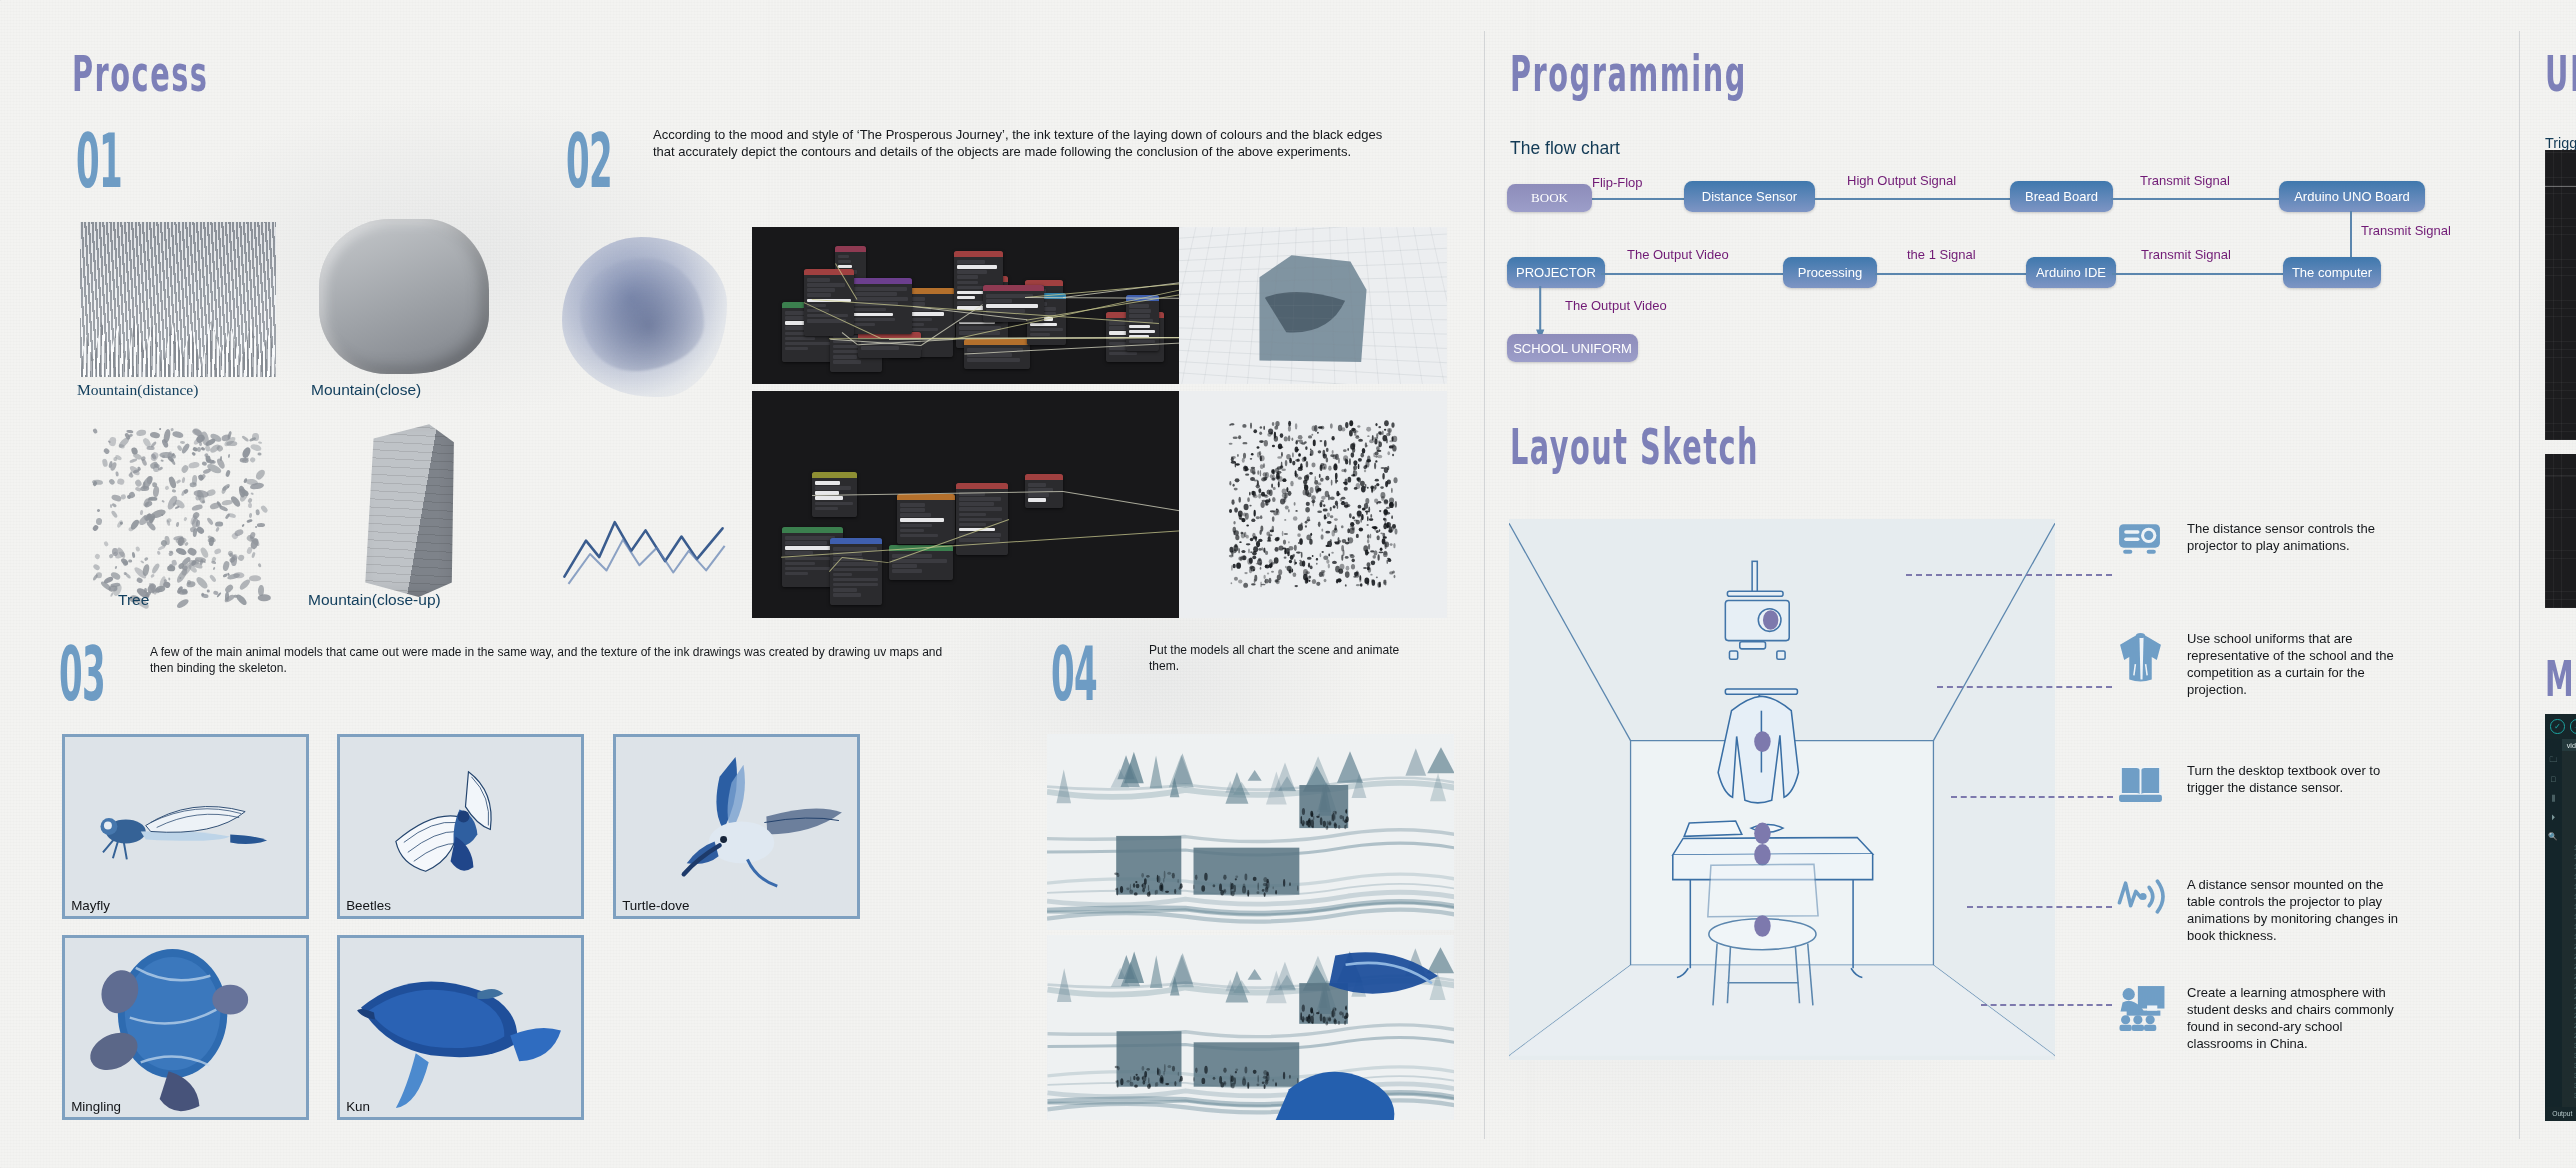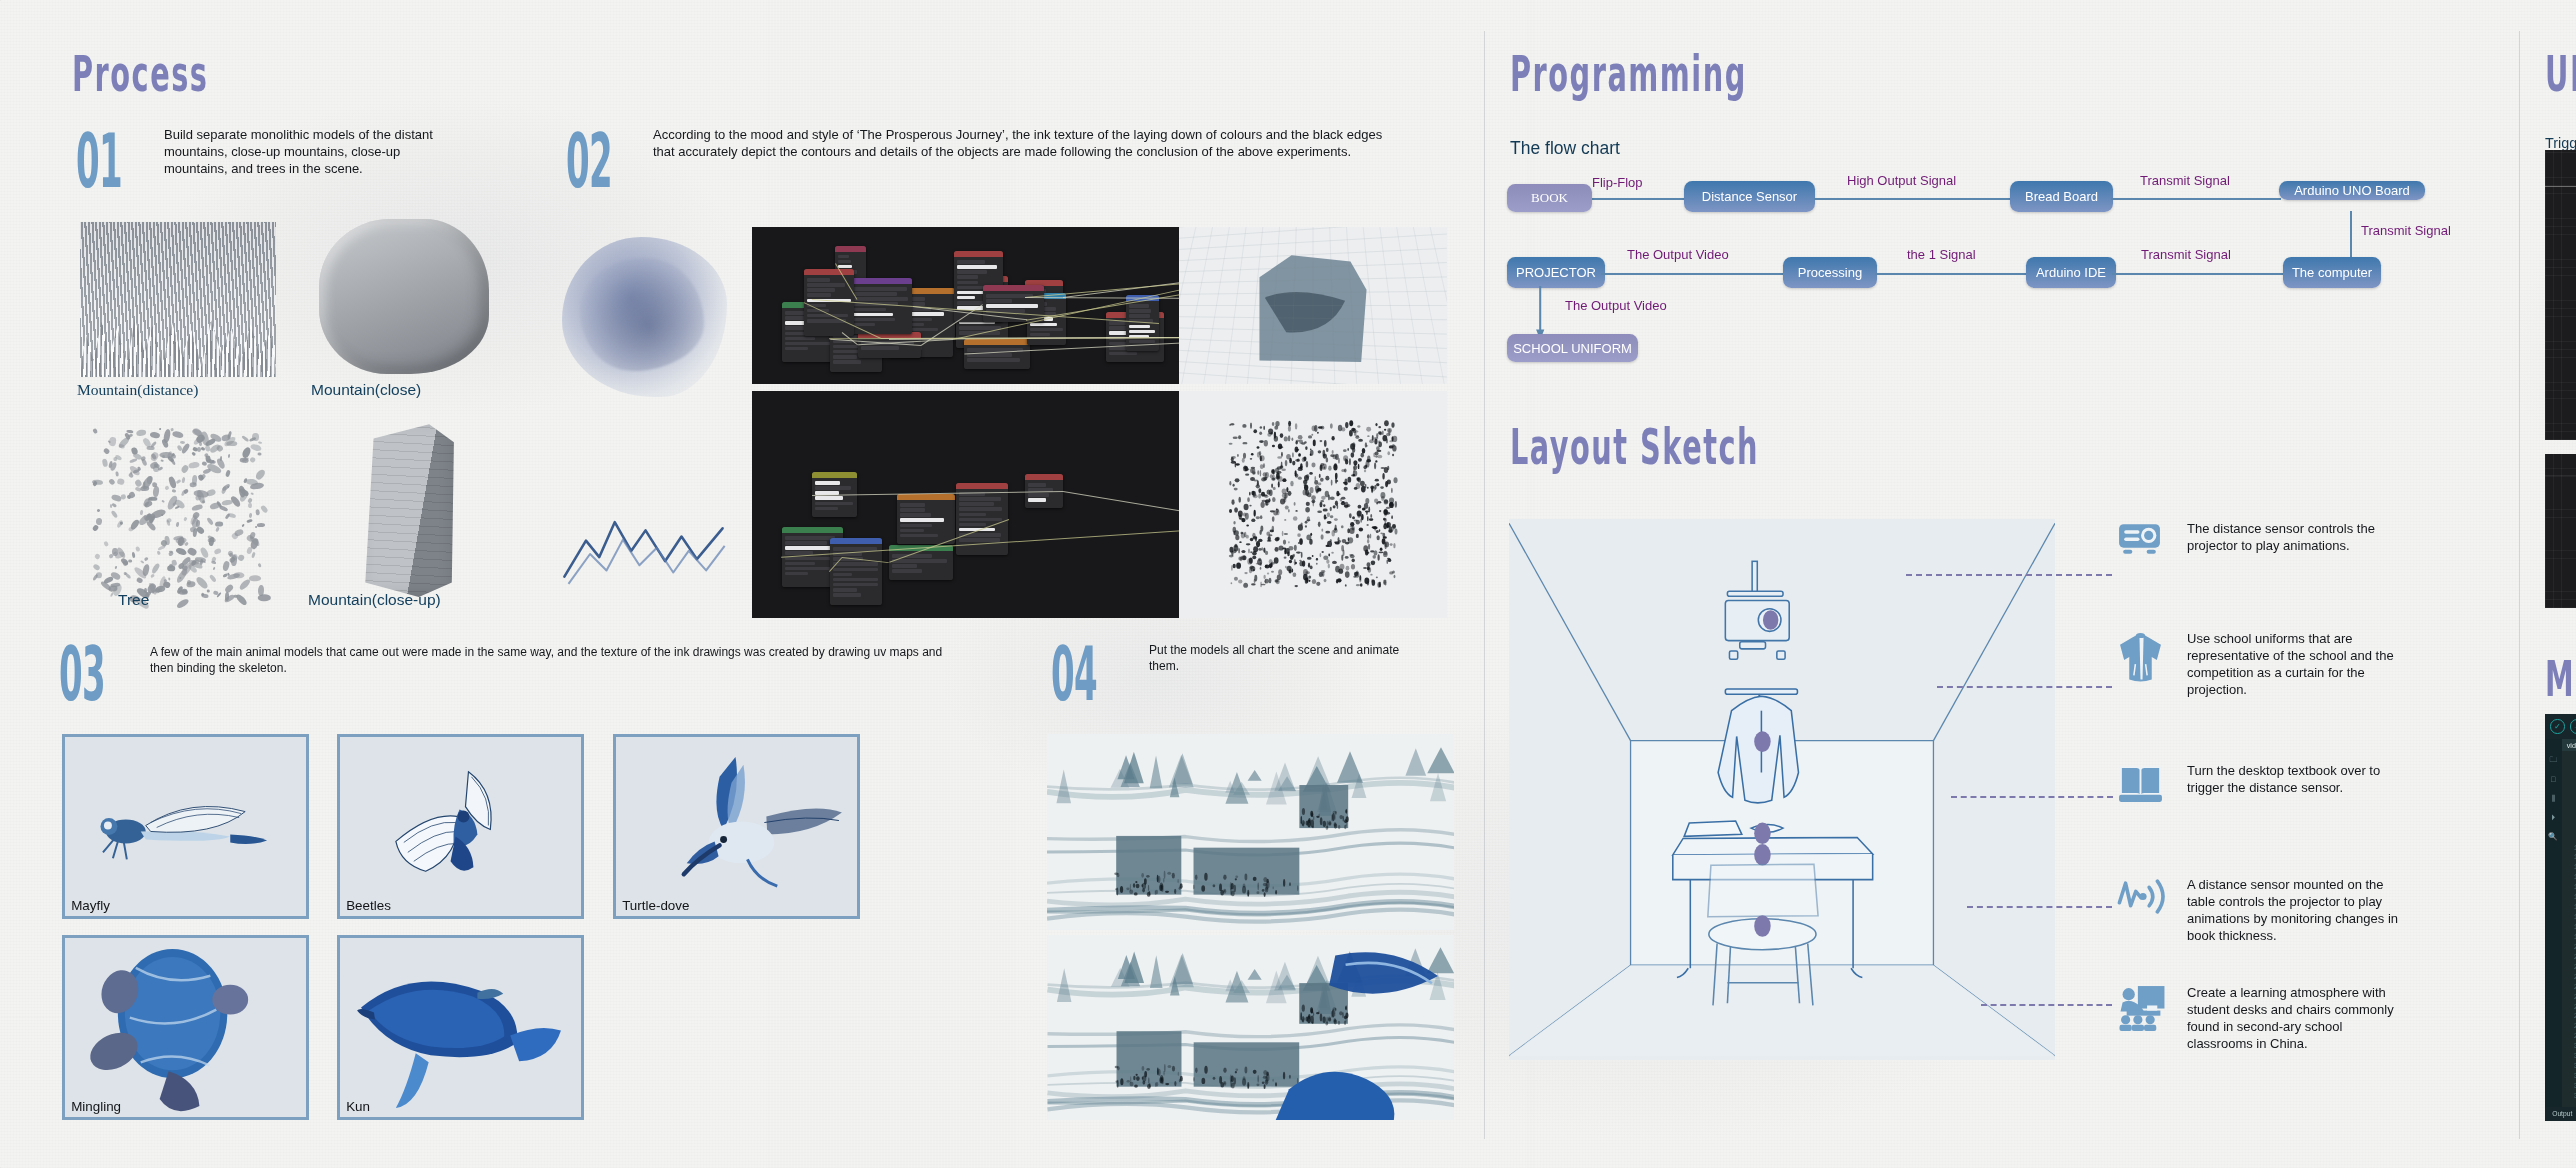--- a/index.html
+++ b/index.html
@@ -138,21 +138,20 @@
 <body>
 
 <div id="paper"></div>
 <div id="grain"></div>
 
 <div id="board">
 
   <div class="abs hdr" style="left:72px; top:49px;">Process</div>
 
   <div class="abs stepnum" style="left:76px; top:131px;">01</div>
-  <div class="abs body-txt" style="left:164px; top:126px; width:289px;">Build separate monolithic models of the distant mountains, close-up mountains, close-up mountains, and trees in the scene.</div>
 
   <div class="abs stepnum" style="left:566px; top:131px;">02</div>
   <div class="abs body-txt" style="left:653px; top:126px; width:737px;">According to the mood and style of ‘The Prosperous Journey’, the ink texture of the laying down of colours and the black edges that accurately depict the contours and details of the objects are made following the conclusion of the above experiments.</div>
 
   <div class="thumb mt-distance" style="left:80px; top:222px; width:196px; height:155px;"></div>
   <div class="abs caption" style="left:77px; top:381px;font-family:Liberation Serif, serif;">Mountain(distance)</div>
 
   <div class="thumb mt-close" style="left:319px; top:219px; width:170px; height:155px;"></div>
   <div class="abs caption" style="left:311px; top:381px;">Mountain(close)</div>
 
@@ -2032,21 +2031,21 @@
   <div class="fnode" style="left:1684px; top:181px; width:131px; height:31px;">Distance Sensor</div>
 
   <div class="fedge" style="left:1814px; top:198px; width:198px; height:2.1px;"></div>
   <div class="fedge-lbl" style="left:1847px; top:173px;">High Output Signal</div>
 
   <div class="fnode" style="left:2010px; top:181px; width:103px; height:31px;">Bread Board</div>
 
   <div class="fedge" style="left:2111px; top:198px; width:170px; height:2.1px;"></div>
   <div class="fedge-lbl" style="left:2140px; top:173px;">Transmit Signal</div>
 
-  <div class="fnode" style="left:2279px; top:181px; width:146px; height:19px;">Arduino UNO Board</div>
+  <div class="fnode" style="left:2279px; top:181px; width:146px; height:31px;">Arduino UNO Board</div>
 
   <div class="fedge" style="left:2350px; top:211px; width:2.1px; height:67px;"></div>
   <div class="fedge-lbl" style="left:2361px; top:223px;">Transmit Signal</div>
 
   <div class="fnode" style="left:1507px; top:257px; width:98px; height:31px;">PROJECTOR</div>
   <div class="fedge" style="left:1601px; top:273px; width:183px; height:2.1px;"></div>
   <div class="fedge-lbl" style="left:1627px; top:247px;">The Output Video</div>
 
   <div class="fnode" style="left:1783px; top:257px; width:94px; height:31px;">Processing</div>
   <div class="fedge" style="left:1875px; top:273px; width:155px; height:2.1px;"></div>

